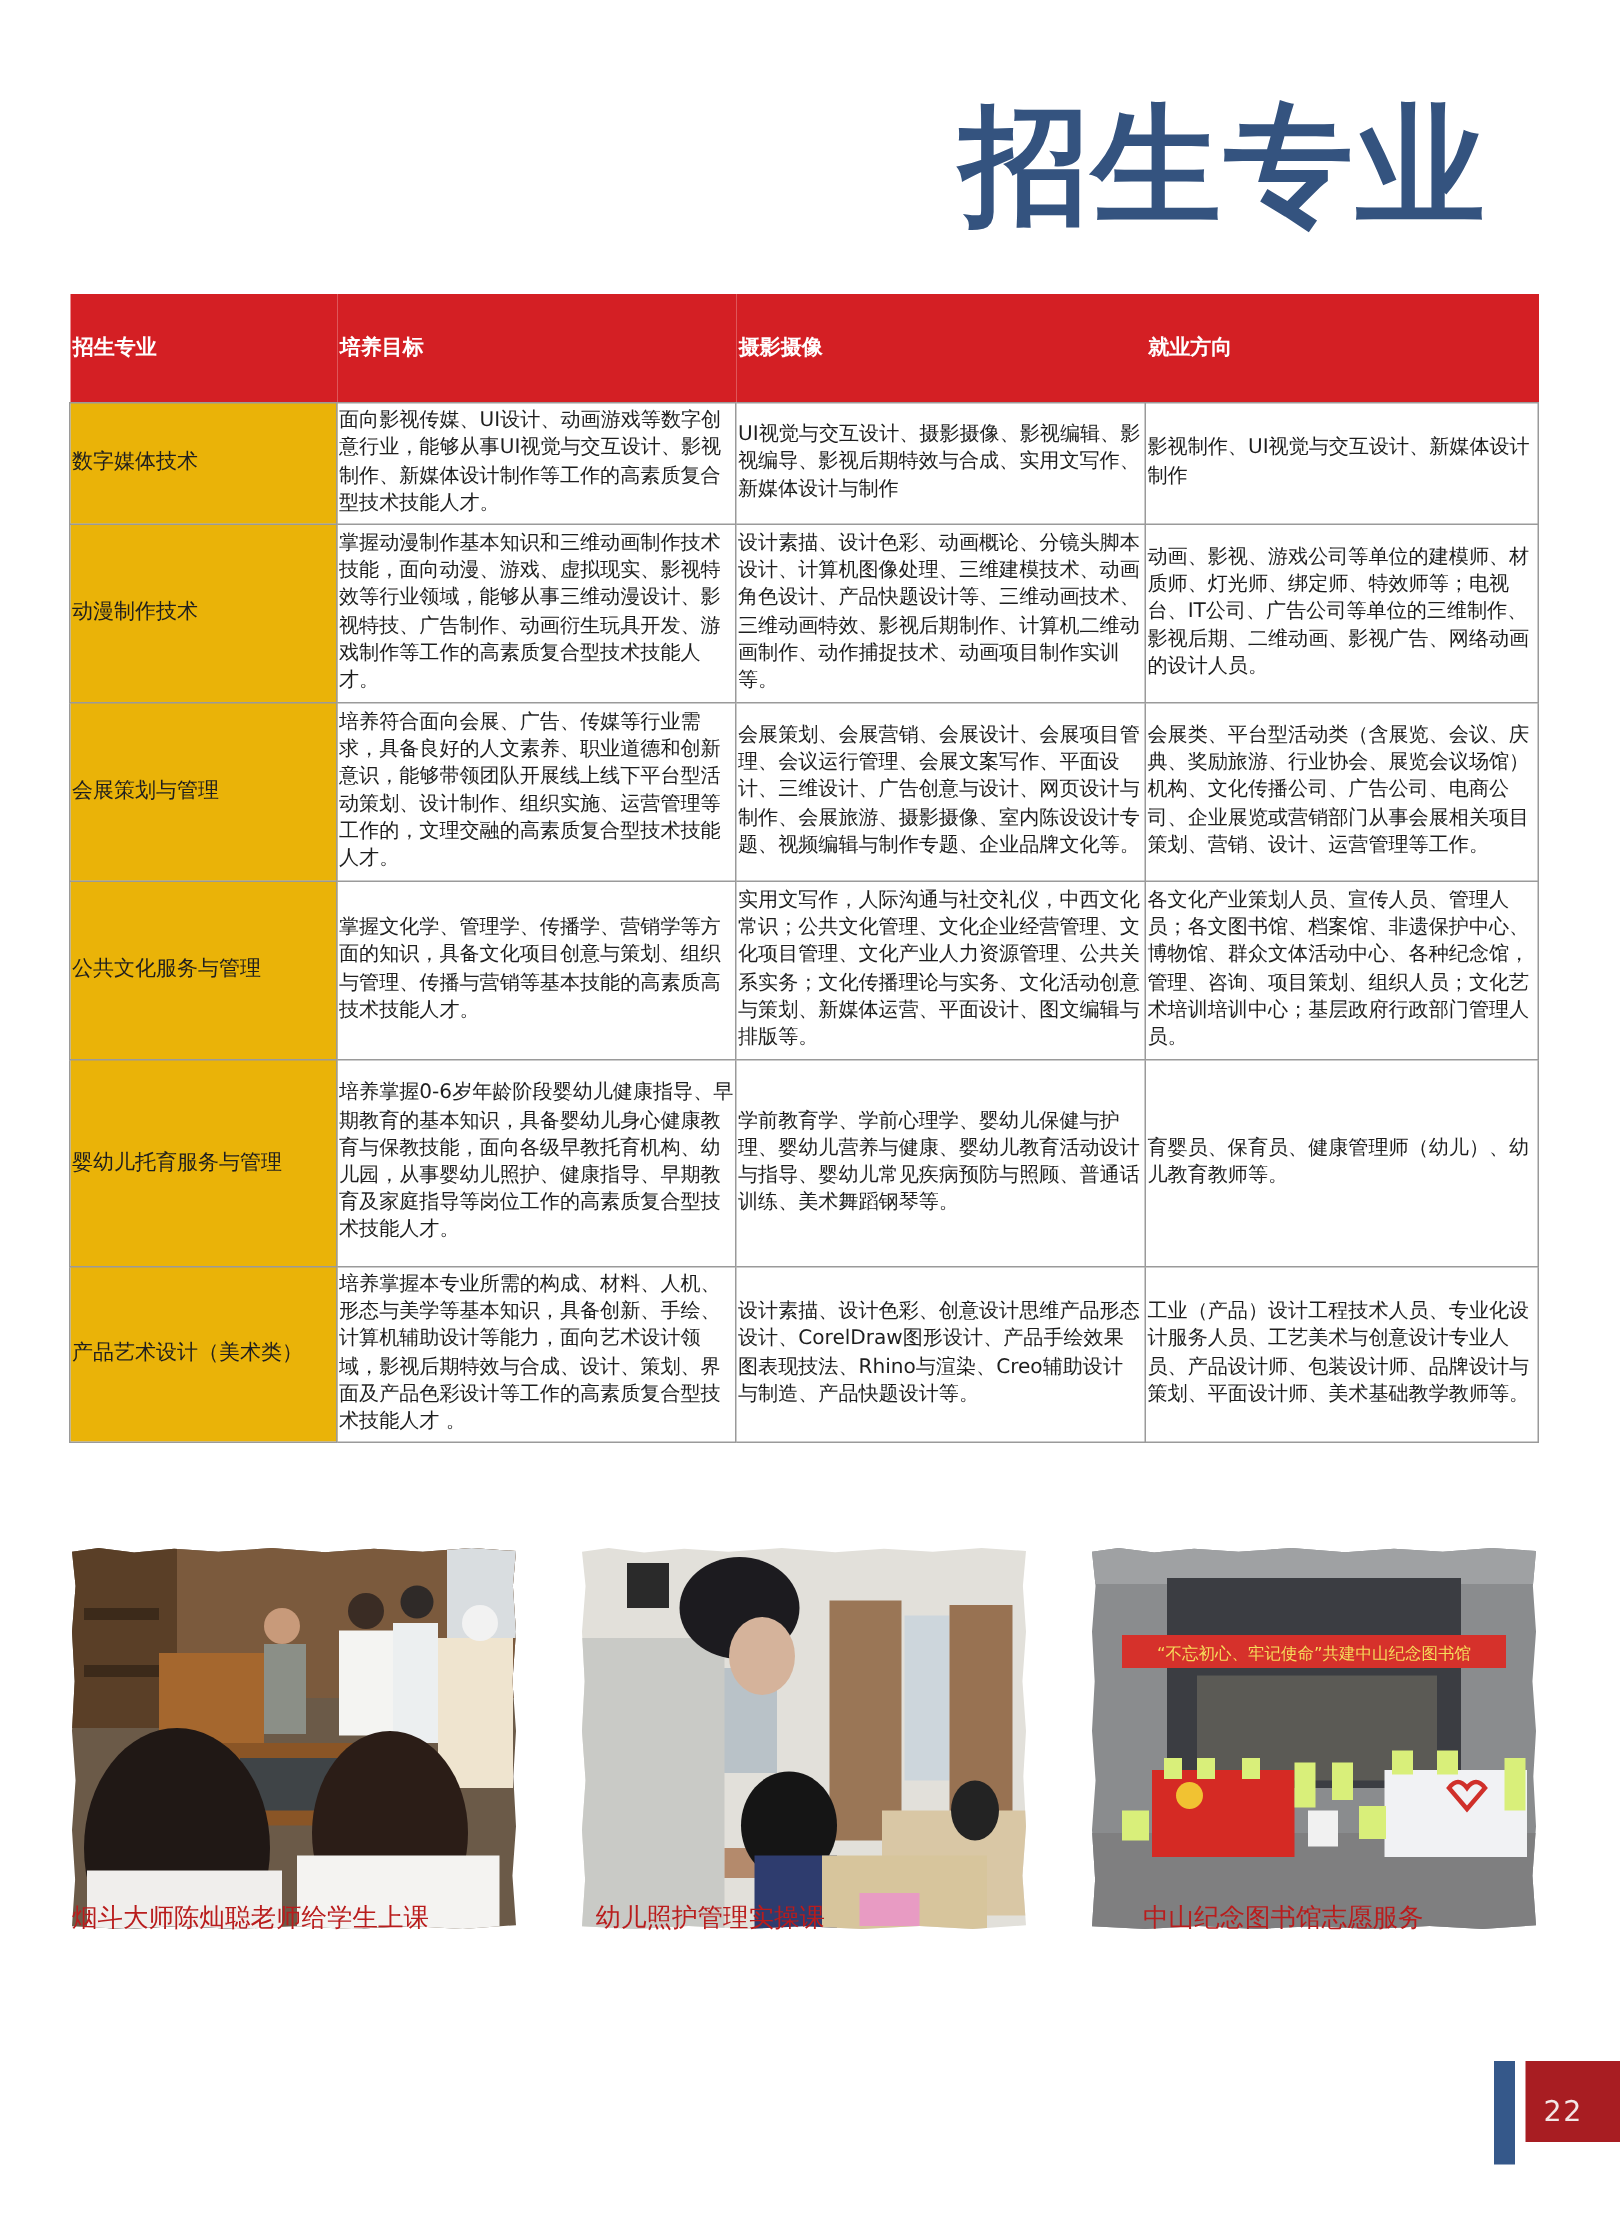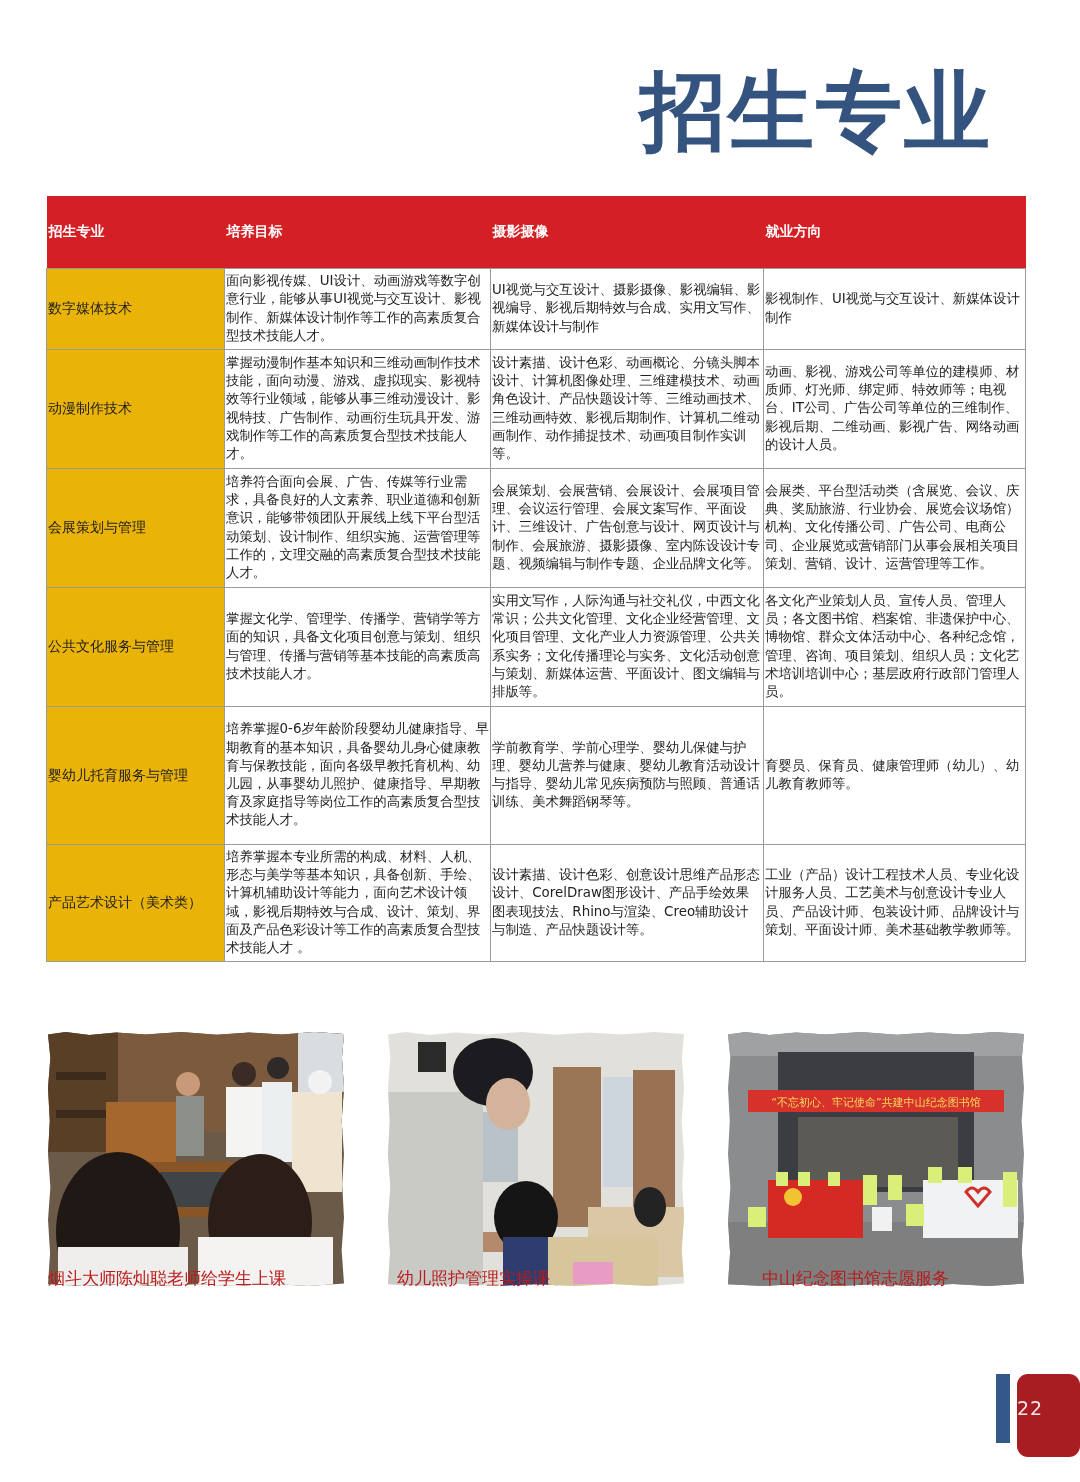--- a/index.html
+++ b/index.html
@@ -48,22 +48,22 @@
 
   .caption {
     position: absolute; top: 1267px; font-size: 17px; color: #b91c1c; white-space: nowrap;
   }
   .caption-1 { left: 48px; }
   .caption-2 { left: 397px; }
   .caption-3 { left: 728px; margin-left: 34px; }
 
   .page-num-bar { position: absolute; left: 996px; top: 1374px; width: 14px; height: 69px; background: #35588a; }
   .page-num-box {
-    position: absolute; left: 1017px; top: 1374px; width: 63px; height: 83px; background: #a81d22;
-    color: #f3e6e6; font-size: 19px; line-height: 69px; letter-spacing: 1px; border-radius: 11px;
+    position: absolute; left: 1017px; top: 1374px; width: 63px; height: 54px; background: #a81d22;
+    color: #f3e6e6; font-size: 19px; line-height: 69px; padding-left: 12px; letter-spacing: 1px;
   }
 </style>
 </head>
 <body>
 
 <div class="page-title">招生专业</div>
 
 <table class="majors-table">
   <colgroup>
     <col class="col-major">

